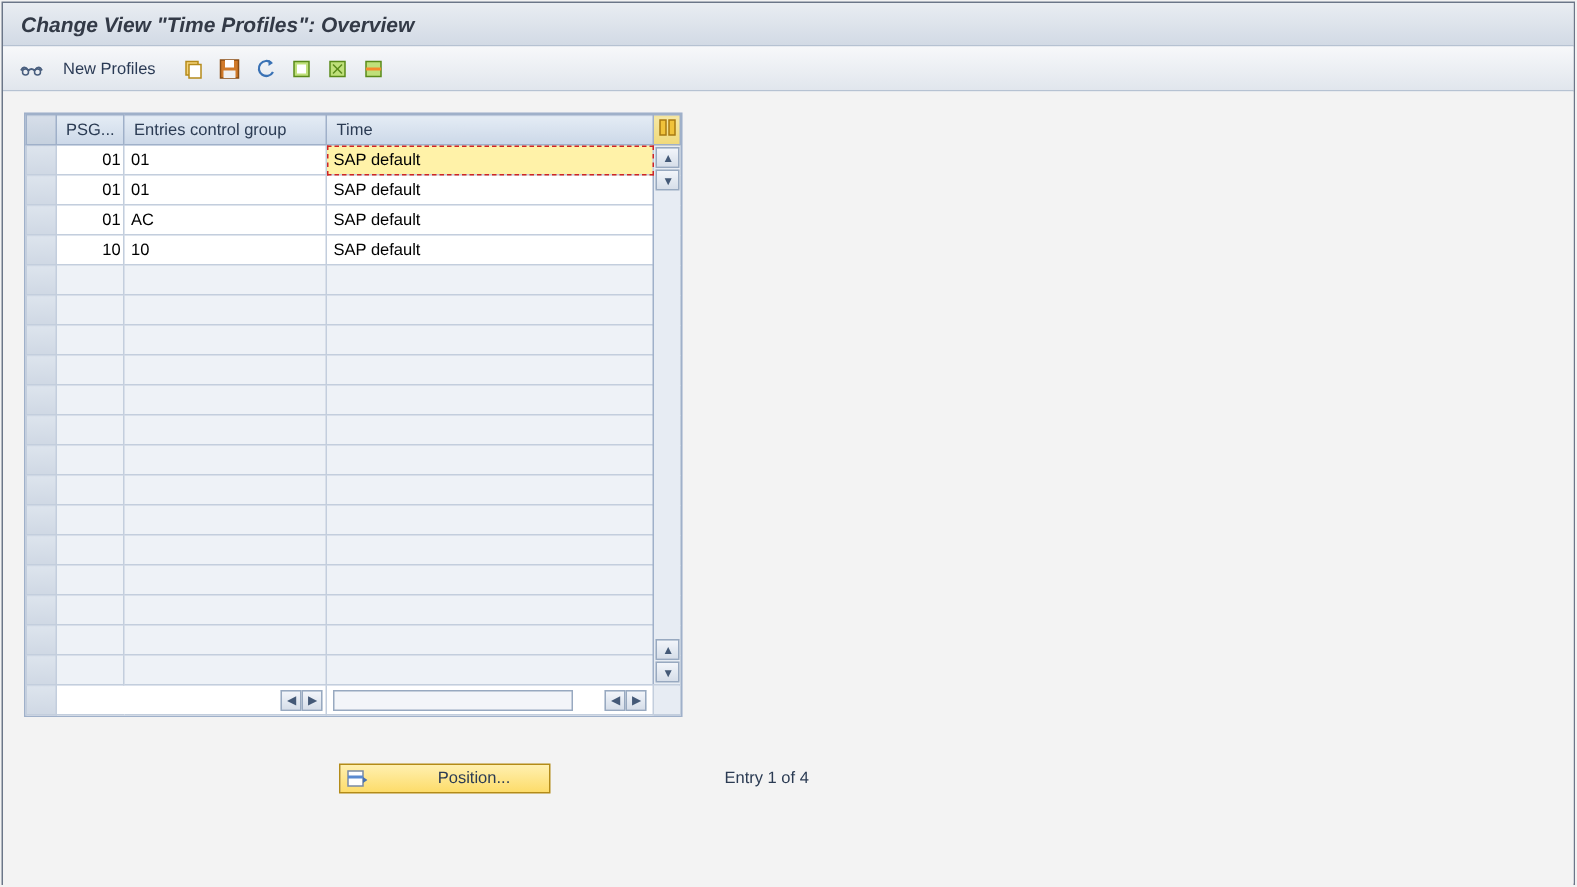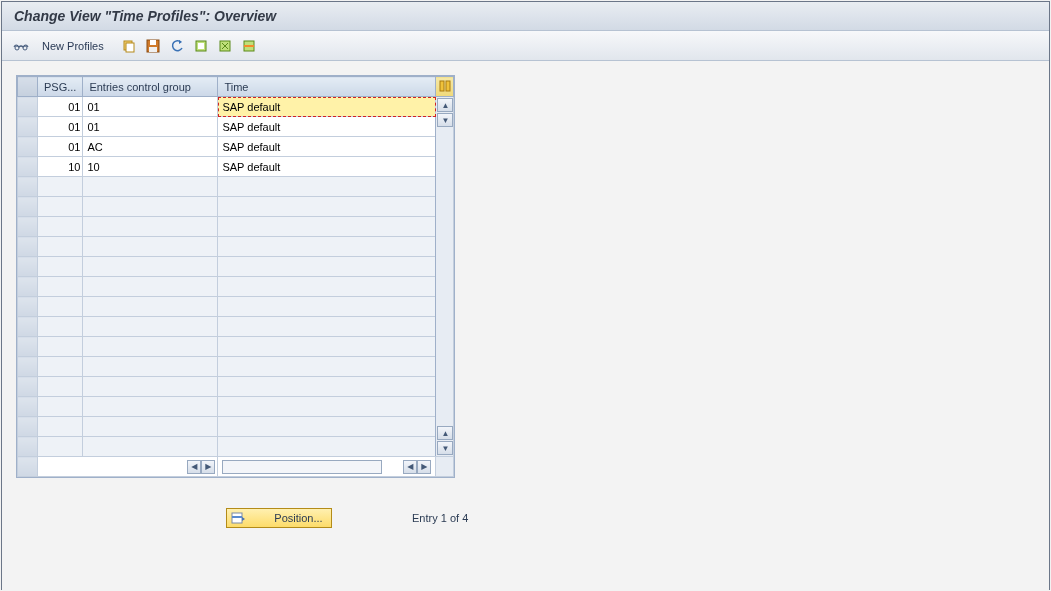--- a/index.html
+++ b/index.html
@@ -134,36 +134,36 @@
     display:flex;align-items:center;justify-content:center;
   }
   .position-bar {
     margin-top: 28px;
     display:flex;
     align-items:center;
     gap:80px;
     padding-left:210px;
   }
   .position-btn {
-    width:106px;
+    width:141px;
     height:20px;
     border:1px solid #b38b18;
     background:linear-gradient(#fff0b0,#fddc6a);
     display:inline-flex;
     align-items:center;
     justify-content:flex-start;
     gap:21px;
     padding-left:4px;
     font-size:11px;
     color:#2b3b53;
     position:relative;
   }
   .position-btn .p-icon { width:14px;height:14px; }
   .position-btn .p-label { flex:1; text-align:center; }
-  .entry-text { font-size:11px; color:#2b3b53; }
+  .entry-text { font-size:11px; color:#2b3b53;margin-left:36px; }
   .outer-border { border:1px solid #6b7688; width:1049px; height:589px; margin:1px; background:#fff;}
   .screen-area { background:#f3f3f3; height:calc(100% - 56px); }
 </style>
 </head>
 <body>
 
 <div class="outer-border">
   <div class="title-bar">Change View "Time Profiles": Overview</div>
 
   <div class="toolbar">

